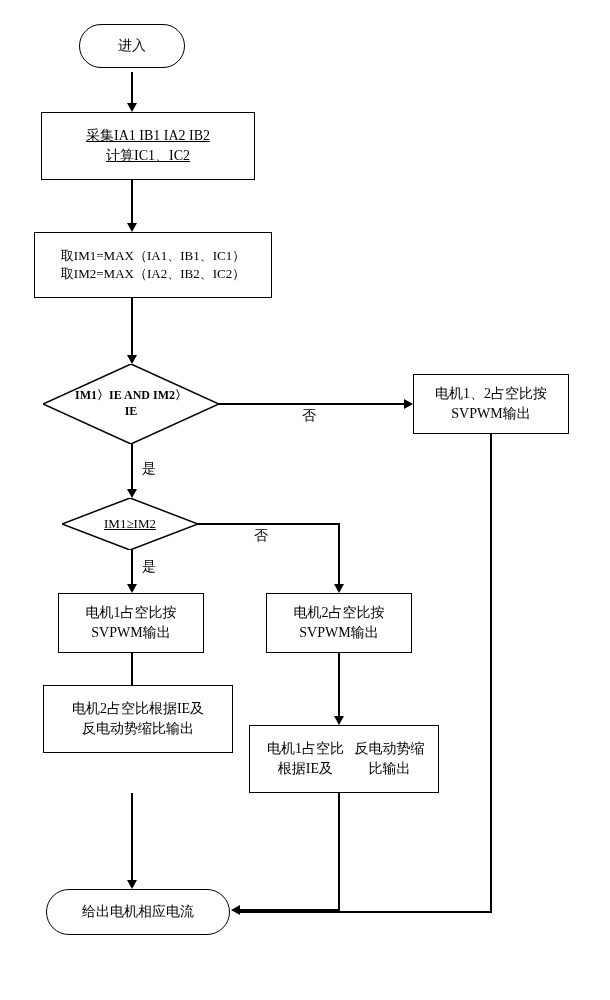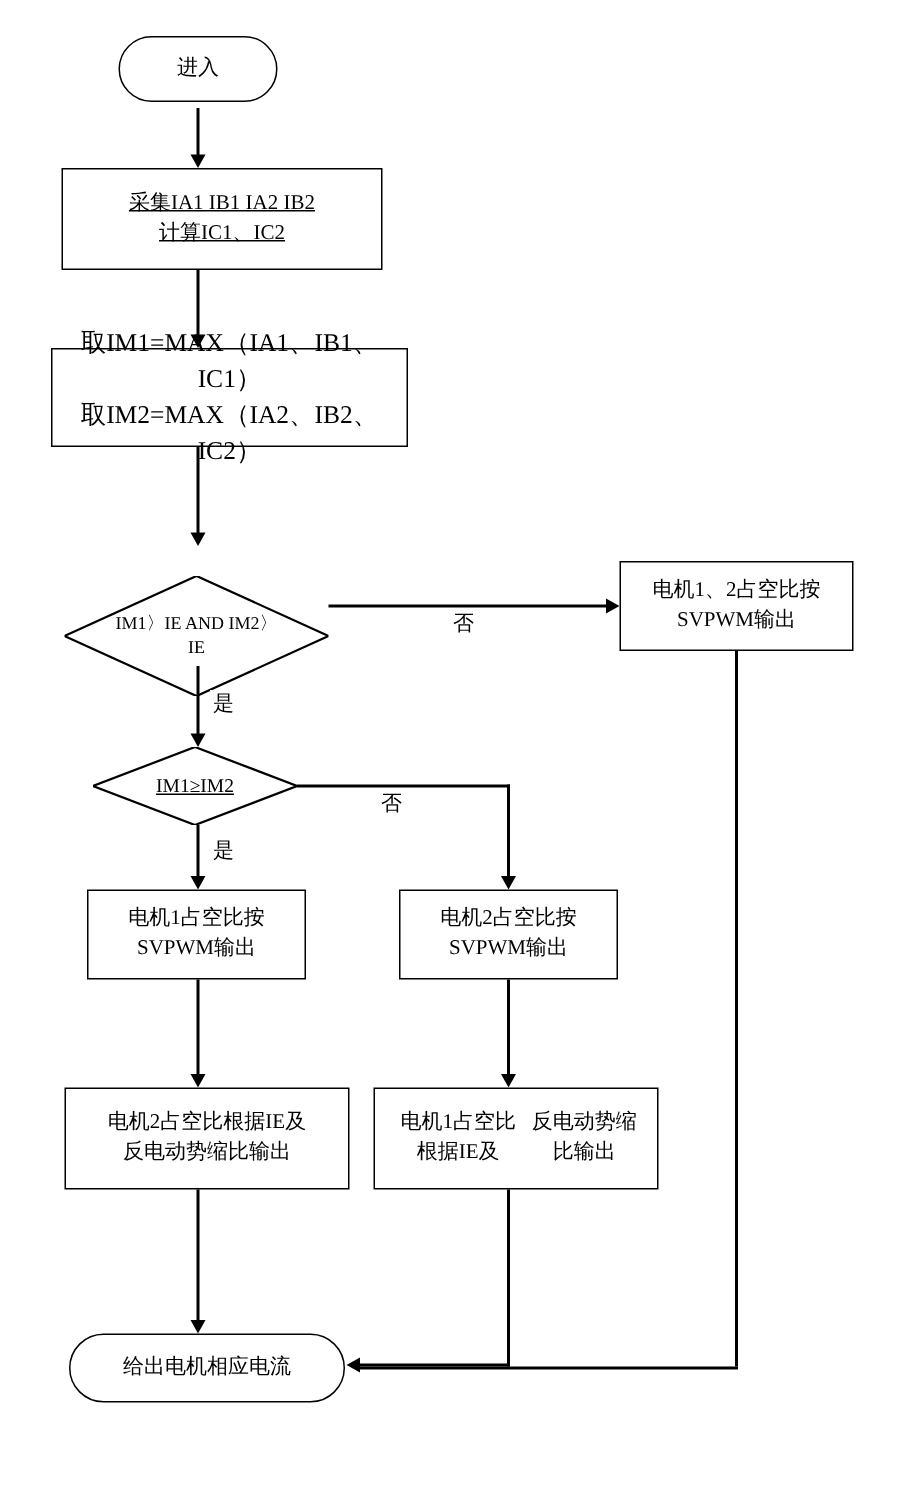--- a/index.html
+++ b/index.html
@@ -85,29 +85,29 @@
 <div class="arrow-head arrow-down" style="left:127px; top:103px;"></div>
 
 <div class="node process" style="left:41px; top:112px; width:214px; height:68px; flex-direction:column;text-decoration:underline;">
   <div>采集IA1 IB1 IA2 IB2</div>
   <div>计算IC1、IC2</div>
 </div>
 
 <div class="arrow-line" style="left:131px; top:180px; width:2px; height:44px;"></div>
 <div class="arrow-head arrow-down" style="left:127px; top:223px;"></div>
 
-<div class="node process" style="left:34px; top:232px; width:238px; height:66px; flex-direction:column; font-size:17px;">
+<div class="node process" style="left:34px; top:232px; width:238px; height:66px; flex-direction:column; font-size:13px;">
   <div>取IM1=MAX（IA1、IB1、IC1）</div>
   <div>取IM2=MAX（IA2、IB2、IC2）</div>
 </div>
 
 <div class="arrow-line" style="left:131px; top:298px; width:2px; height:58px;"></div>
 <div class="arrow-head arrow-down" style="left:127px; top:355px;"></div>
 
-<div class="node decision" style="left:43px; top:384px; width:176px; height:80px;">
+<div class="node decision" style="left:43px; top:364px; width:176px; height:80px;font-weight:bold;">
   <svg viewBox="0 0 176 80" preserveAspectRatio="none">
     <polygon points="88,0 176,40 88,80 0,40" fill="#fff" stroke="#000" stroke-width="1.5"></polygon>
   </svg>
   <div class="dtext" style="font-size:12px;">
     <div>IM1〉IE AND IM2〉</div>
     <div>IE</div>
   </div>
 </div>
 
 <div class="arrow-line" style="left:219px; top:403px; height:2px; width:186px;"></div>
@@ -150,21 +150,21 @@
   <div>电机2占空比按</div>
   <div>SVPWM输出</div>
 </div>
 
 <div class="arrow-line" style="left:131px; top:653px; width:2px; height:64px;"></div>
 <div class="arrow-head arrow-down" style="left:127px; top:716px;"></div>
 
 <div class="arrow-line" style="left:338px; top:653px; width:2px; height:64px;"></div>
 <div class="arrow-head arrow-down" style="left:334px; top:716px;"></div>
 
-<div class="node process" style="left:43px; top:725px; width:190px; height:68px; flex-direction:column;">
+<div class="node process" style="left:43px; top:685px; width:190px; height:68px; flex-direction:column;">
   <div>电机2占空比根据IE及</div>
   <div>反电动势缩比输出</div>
 </div>
 
 <div class="node process" style="left:249px; top:725px; width:190px; height:68px; flex-direction:row;">
   <div>电机1占空比根据IE及</div>
   <div>反电动势缩比输出</div>
 </div>
 
 <div class="arrow-line" style="left:131px; top:793px; width:2px; height:88px;"></div>

